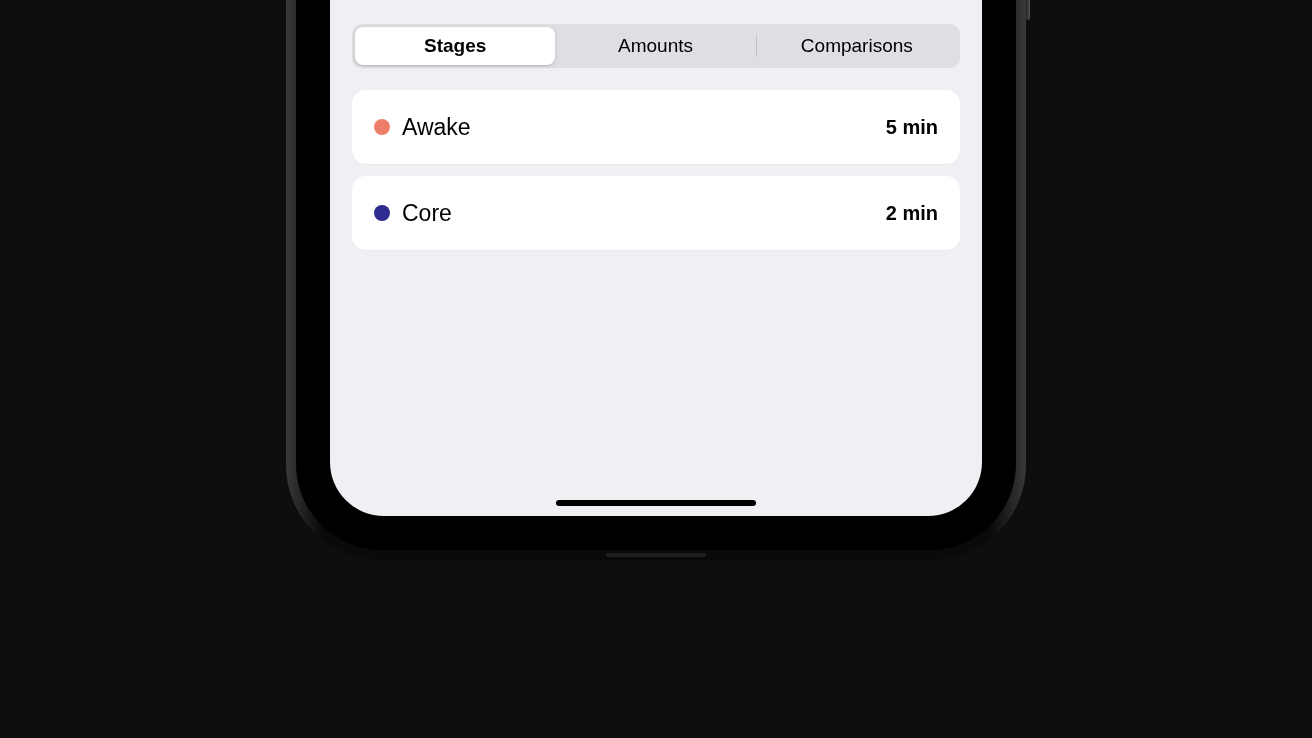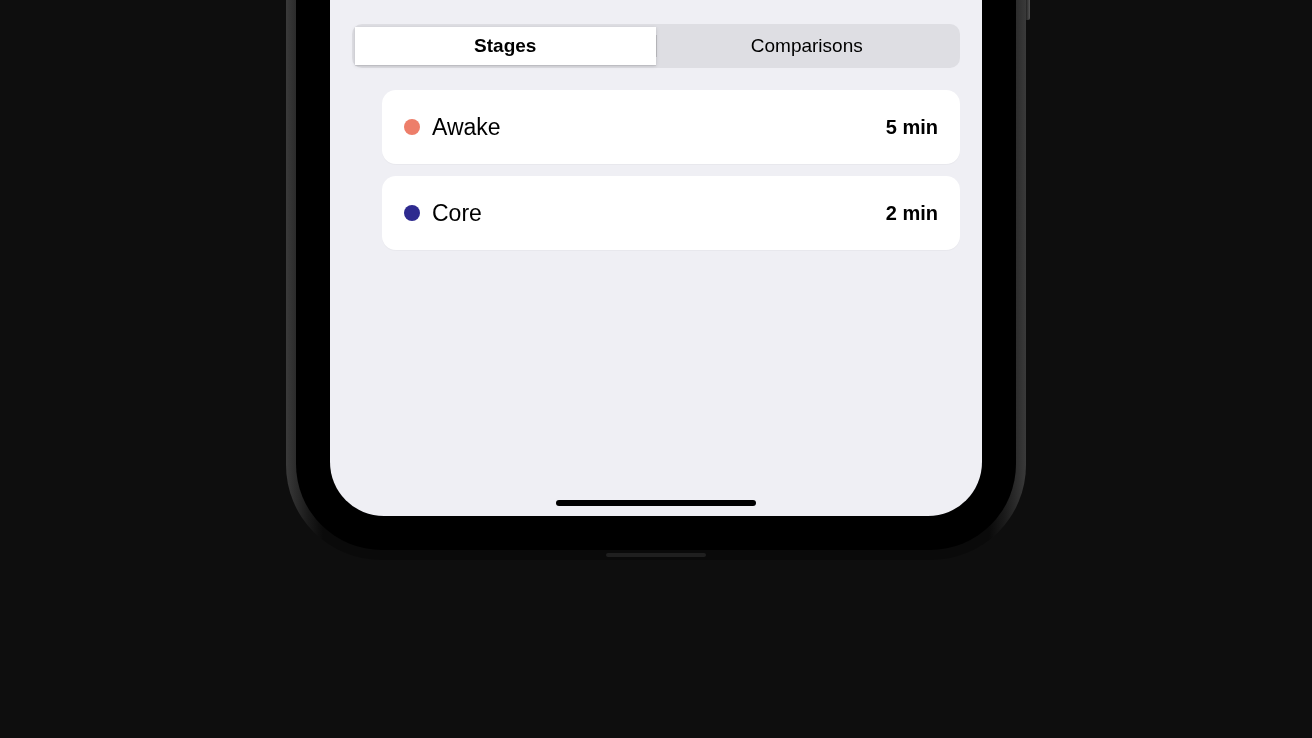--- a/index.html
+++ b/index.html
@@ -74,21 +74,21 @@
     }
     
     .segment {
       flex: 1;
       display: flex;
       align-items: center;
       justify-content: center;
       font-size: 19px;
       font-weight: 500;
       color: #000;
-      border-radius: 0;
+      border-radius: 8px;
       cursor: pointer;
       position: relative;
     }
     
     .segment.active {
       background: #fff;
       font-weight: 600;
       box-shadow: 0 1px 4px rgba(0,0,0,0.12), 0 1px 1px rgba(0,0,0,0.08);
     }
     
@@ -96,21 +96,20 @@
       width: 1px;
       background: #bfbfc4;
       margin: 8px 0;
     }
     
     .stage-list {
       padding: 0 22px;
       display: flex;
       flex-direction: column;
       gap: 12px;
-      margin-left: 30px;
     }
     
     .stage-card {
       background: #fff;
       border-radius: 14px;
       height: 74px;
       display: flex;
       align-items: center;
       padding: 0 22px;
       box-shadow: 0 1px 1px rgba(0,0,0,0.03);
@@ -179,20 +178,23 @@
   <div class="speaker-slot"></div>
   <div class="phone-frame-mid">
     <div class="phone-screen-wrap">
       <div class="phone-screen">
         <div class="app-bg">
 
           <div class="segmented-control">
             <div class="segment active">
               <span>Stages</span>
             </div>
+            <div class="segment">
+              <span>Amounts</span>
+            </div>
             <div class="segment-divider"></div>
             <div class="segment">
               <span>Comparisons</span>
             </div>
           </div>
 
           <div class="stage-list">
             <div class="stage-card">
               <div class="stage-dot" style="background:#ed7e6a"></div>
               <div class="stage-label">Awake</div>

